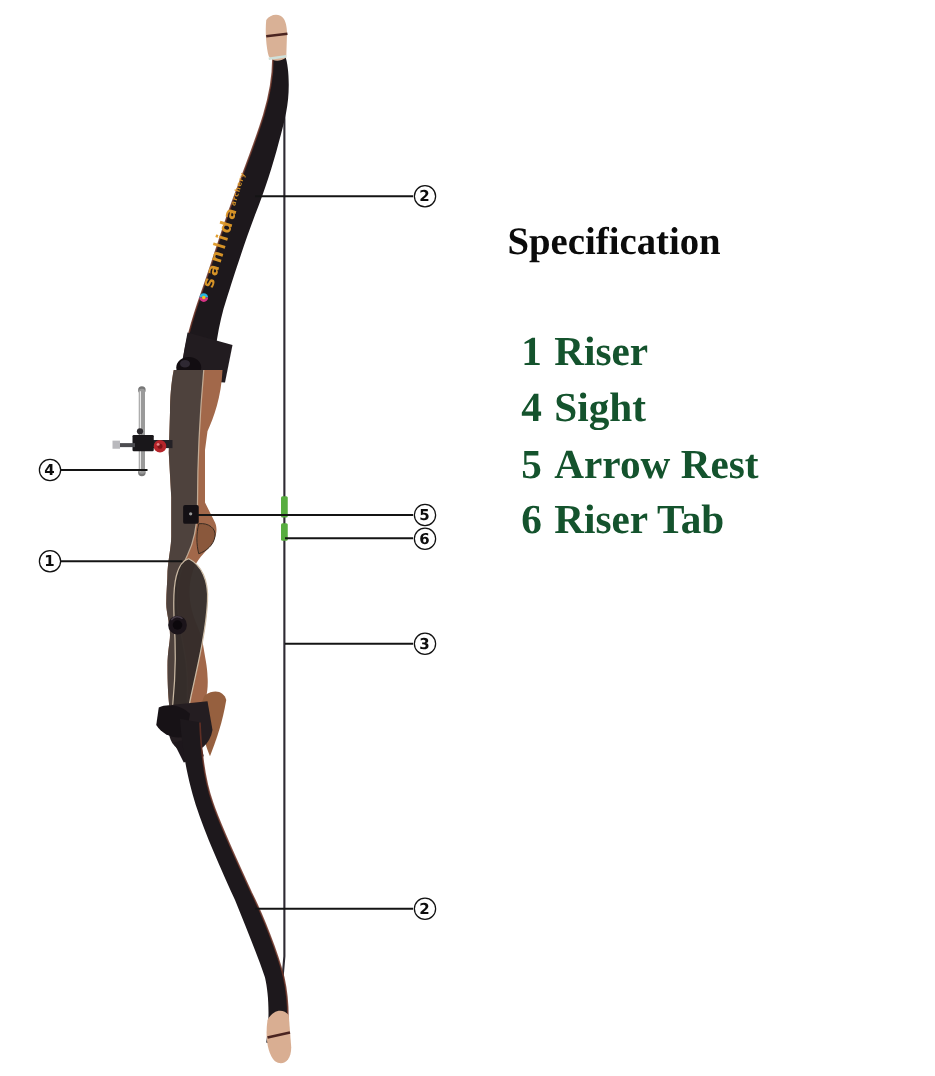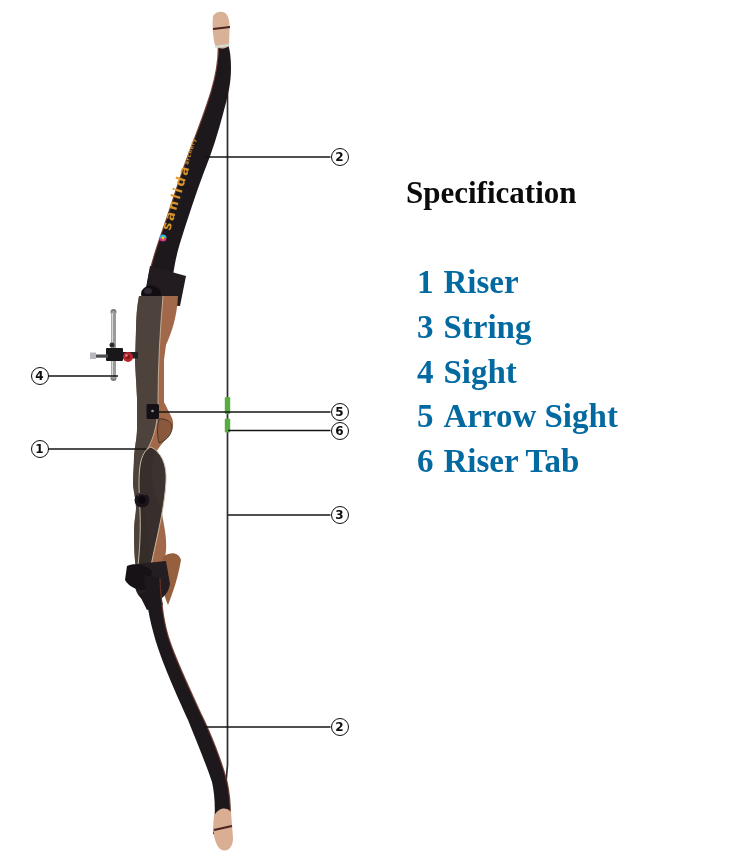--- a/index.html
+++ b/index.html
@@ -15,21 +15,21 @@
     font:bold 12px/1 "DejaVu Sans",sans-serif;color:#0d0d0d;
   }
   .spec-title{
     position:absolute;left:406px;top:176px;
     font:bold 31px/1.1 "Liberation Serif",serif;color:#0b0b0b;
     white-space:nowrap;
     text-align:center;
   }
   .spec-list{position:absolute;left:417px;top:260px;}
   .spec-item{
-    font:bold 33px/44.8px "Liberation Serif",serif;color:#0369a1;
+    font:bold 33px/44.8px "Liberation Serif",serif;color:#14532d;
     white-space:nowrap;
   }
   .spec-item .num{display:inline-block;margin-right:0.30em;}
 </style>
 </head>
 <body>
 
 <div class="page">
 
   <svg class="bow-svg" viewBox="0 0 748 861" xmlns="http://www.w3.org/2000/svg">
@@ -213,26 +213,23 @@
   <div class="callout" style="left:330.5px;top:506px;">3</div>
   <div class="callout" style="left:330.5px;top:718px;">2</div>
 
   <div class="spec-title">Specification</div>
 
   <div class="spec-list">
     <div class="spec-item">
       <span class="num">1</span><span>Riser</span>
     </div>
     <div class="spec-item">
-      <span class="num">3</span><span>String</span>
-    </div>
-    <div class="spec-item">
       <span class="num">4</span><span>Sight</span>
     </div>
     <div class="spec-item">
-      <span class="num">5</span><span>Arrow Sight</span>
+      <span class="num">5</span><span>Arrow Rest</span>
     </div>
     <div class="spec-item">
       <span class="num">6</span><span>Riser Tab</span>
     </div>
   </div>
 
 </div>
 
 </body></html>

